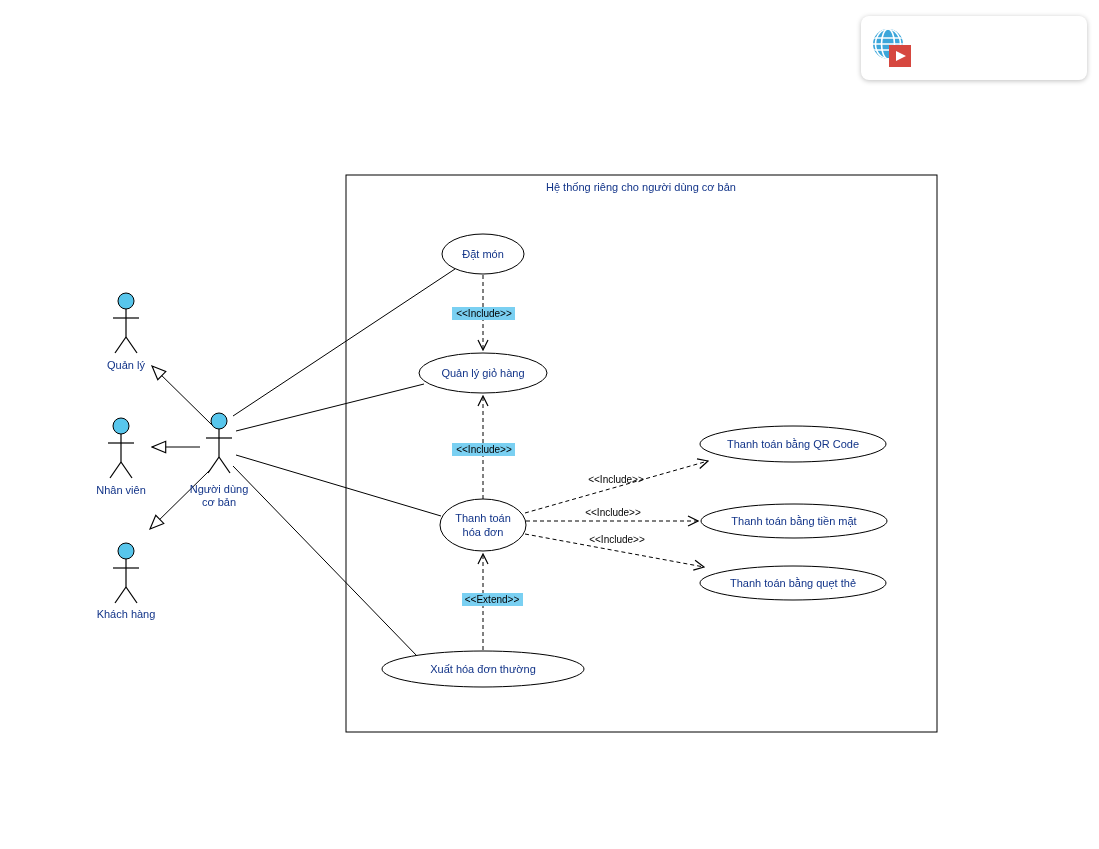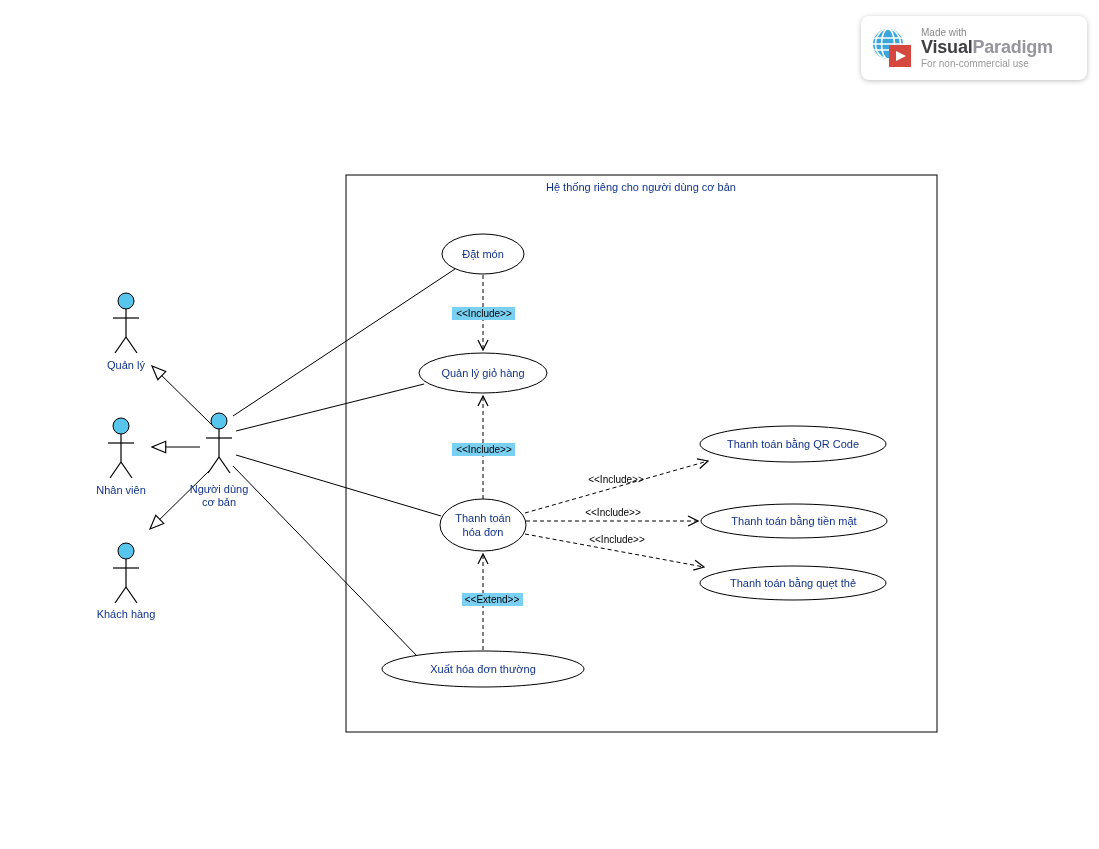--- a/index.html
+++ b/index.html
@@ -217,20 +217,15 @@
       <g clip-path="url(#globeClip)" stroke="#ffffff" stroke-width="1.6" fill="none">
         <ellipse cx="17" cy="19" rx="6.5" ry="15"></ellipse>
         <ellipse cx="17" cy="19" rx="12.5" ry="15"></ellipse>
         <line x1="2" y1="13" x2="32" y2="13"></line>
         <line x1="2" y1="19" x2="32" y2="19"></line>
         <line x1="2" y1="25" x2="32" y2="25"></line>
       </g>
       <rect x="18" y="20" width="22" height="22" fill="#d6473f"></rect>
       <path d="M25,26 L35,31 L25,36 Z" fill="#ffffff"></path>
     </svg>
-    <div class="wm-text">
-      <div class="wm-made">Made with</div>
-      <div class="wm-brand"><span class="wm-visual">Visual</span><span class="wm-paradigm">Paradigm</span></div>
-      <div class="wm-sub">For non-commercial use</div>
-    </div>
   </div>
 
 </div>
 
 </body></html>

